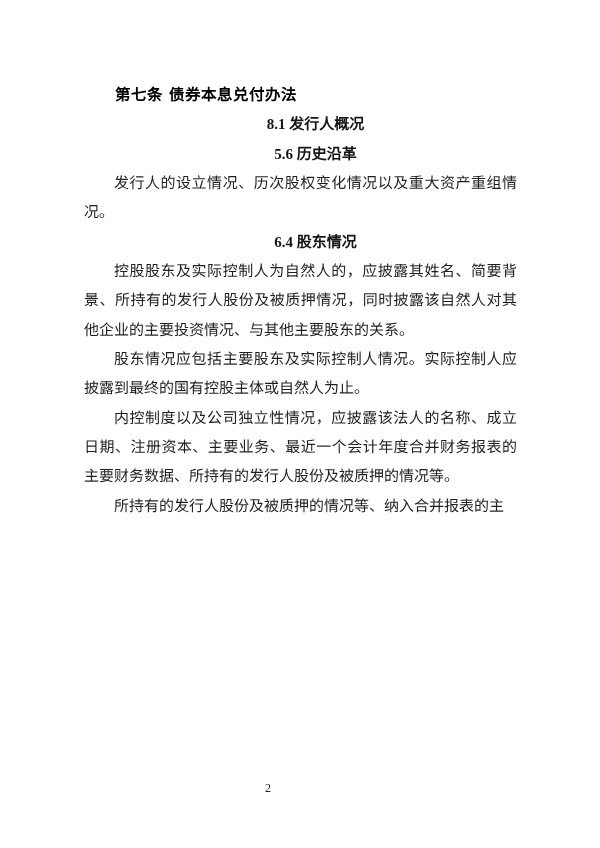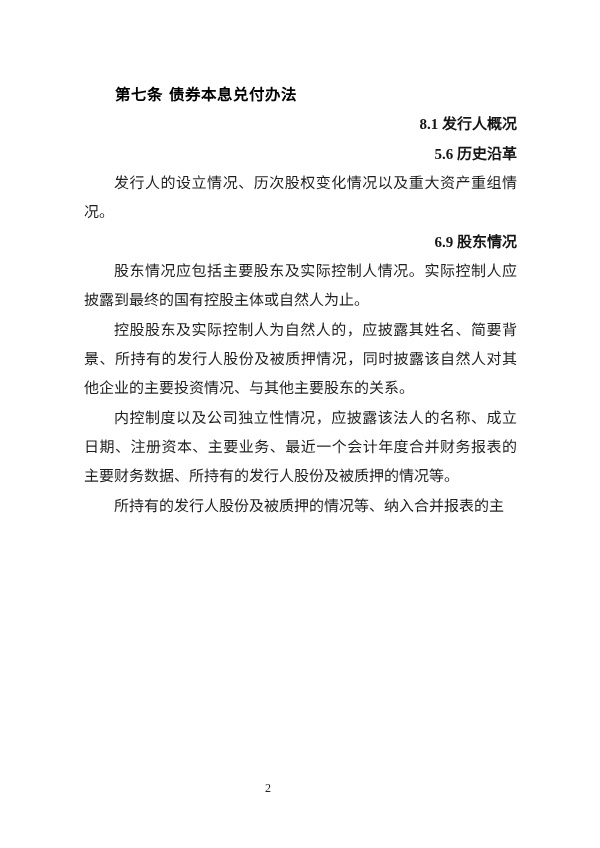--- a/index.html
+++ b/index.html
@@ -32,21 +32,21 @@
     color: #000000;
     text-indent: 2em;
     font-size: 15.5px;
     letter-spacing: 0.5px;
     text-align: left;
   }
   .h2 {
     font-weight: bold;
     color: #151515;
     text-indent: 2em;
-    text-align: right;
+    text-align: center;
   }
   .para {
     text-indent: 2em;
   }
   .page-num {
     position: absolute;
     top: 779px;
     left: 0;
     width: 100%;
     text-align: center;
@@ -58,20 +58,20 @@
 </style>
 </head>
 <body>
 
 <div class="page">
   <div class="content">
     <div class="block h1">第七条 债券本息兑付办法</div>
     <div class="block h2">8.1 发行人概况</div>
     <div class="block h2">5.6 历史沿革</div>
     <div class="block para">发行人的设立情况、历次股权变化情况以及重大资产重组情况。</div>
-    <div class="block h2">6.9 股东情况</div>
+    <div class="block h2">6.4 股东情况</div>
+    <div class="block para">控股股东及实际控制人为自然人的，应披露其姓名、简要背景、所持有的发行人股份及被质押情况，同时披露该自然人对其他企业的主要投资情况、与其他主要股东的关系。</div>
     <div class="block para">股东情况应包括主要股东及实际控制人情况。实际控制人应披露到最终的国有控股主体或自然人为止。</div>
-    <div class="block para">控股股东及实际控制人为自然人的，应披露其姓名、简要背景、所持有的发行人股份及被质押情况，同时披露该自然人对其他企业的主要投资情况、与其他主要股东的关系。</div>
     <div class="block para">内控制度以及公司独立性情况，应披露该法人的名称、成立日期、注册资本、主要业务、最近一个会计年度合并财务报表的主要财务数据、所持有的发行人股份及被质押的情况等。</div>
     <div class="block para">所持有的发行人股份及被质押的情况等、纳入合并报表的主</div>
   </div>
   <div class="page-num">2</div>
 </div>
 
 </body></html>

